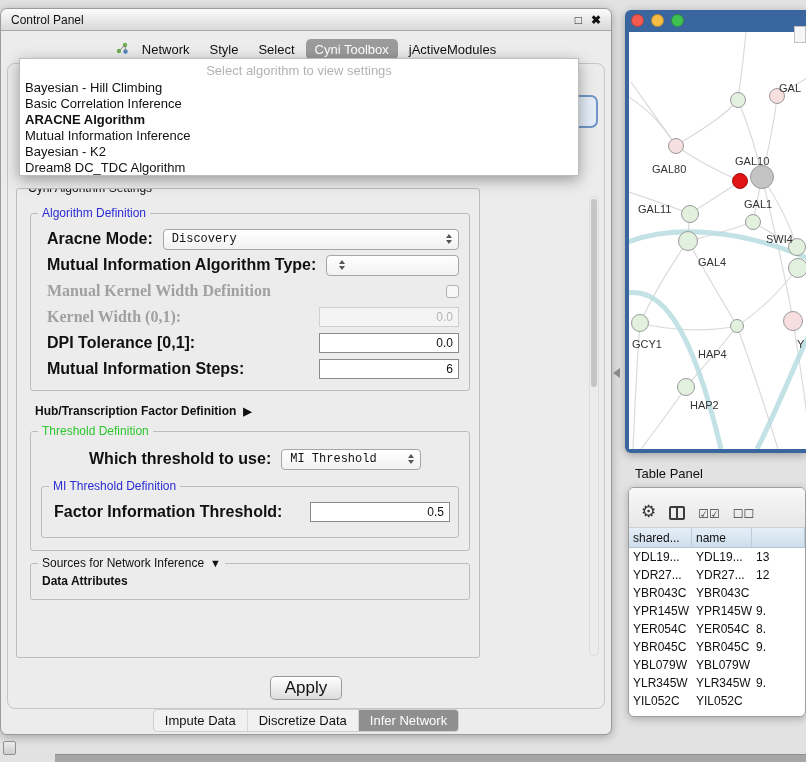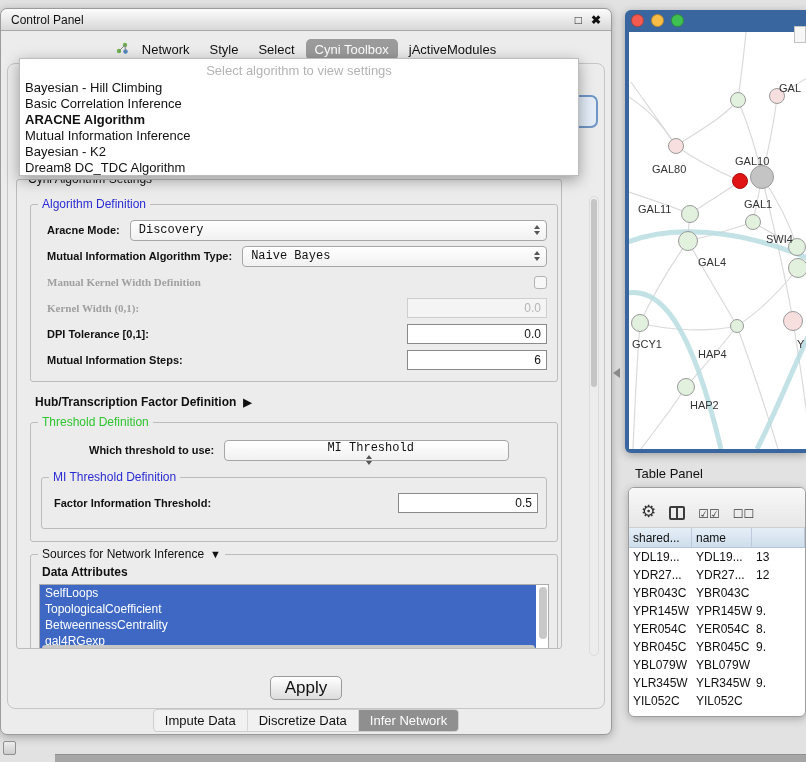--- a/index.html
+++ b/index.html
@@ -16,38 +16,38 @@
 .cp-tabs{position:absolute;left:0;top:30px;width:100%;display:flex;justify-content:center;align-items:center;gap:2px;font-size:13px;}
 .cp-tab{padding:3px 9px;display:flex;align-items:center;gap:14px;border-radius:5px;}
 .cp-tab.active{background:#9b9b9b;color:#fff;}
 .cp-content{position:absolute;left:6px;top:54px;width:598px;height:646px;background:#ececec;border:1px solid #c6c6c6;border-radius:8px;}
 
 
 .fs{position:relative;border:1px solid #bcbcbc;border-radius:3px;}
 .fs-legend{position:absolute;top:-8px;left:7px;background:#ececec;padding:0 4px;font-size:12px;white-space:nowrap;display:flex;align-items:center;gap:6px;}
 .fs-legend.blue{color:#2b2bd6;}
 .fs-legend.green{color:#2ec52e;}
-.main-fs{position:absolute;left:8px;top:115px;width:546px;height:470px;padding:24px 3px 0 13px;overflow:hidden;}
+.main-fs{position:absolute;left:8px;top:124px;width:464px;height:470px;padding:24px 9px 0 13px;overflow:hidden;}
 .algdef-fs{padding:14px 10px 6px 16px;}
 .frow{display:flex;align-items:center;height:22px;margin-bottom:4px;}
-.flabel{font-weight:bold;font-size:11px;}
+.flabel{font-weight:bold;font-size:16px;}
 .flabel.disabled{color:#a0a0a0;font-family:Liberation Serif, serif;}
 .combo{flex:1;margin-left:10px;height:21px;background:linear-gradient(#ffffff,#f1f1f1);border:1px solid #a6a6a6;border-radius:4px;display:flex;align-items:center;padding-left:8px;font-size:12px;}
 .combo-val{flex:1;font-family:Liberation Mono, monospace;}
 .combo-arrows{width:16px;display:flex;flex-direction:column;align-items:center;justify-content:center;gap:2px;padding-right:3px;}
 .combo-arrows .u{width:0;height:0;border-left:3px solid transparent;border-right:3px solid transparent;border-bottom:4px solid #555;}
 .combo-arrows .d{width:0;height:0;border-left:3px solid transparent;border-right:3px solid transparent;border-top:4px solid #555;}
 .checkbox{margin-left:auto;width:13px;height:13px;border:1px solid #b3b3b3;border-radius:3px;background:#f7f7f7;}
 .field{margin-left:auto;width:140px;height:20px;border:1px solid #8a8a8a;background:#fff;font-size:12px;text-align:right;padding-right:5px;font-family:"Liberation Sans",sans-serif;color:#111;}
 .field.disabled{border-color:#cfcfcf;background:#f4f4f4;color:#b5b5b5;}
 .hub-row{margin:13px 0 13px 5px;font-size:12px;font-weight:bold;display:flex;align-items:center;gap:7px;}
 .tri{font-size:11px;}
 .thr-fs{padding:16px 10px 12px 10px;margin-top:2px;}
 .which-row .flabel{margin-left:48px;}
-.which-row .combo{margin-right:38px;flex-direction:column;}
+.which-row .combo{margin-right:38px;}
 .mi-fs{margin-top:16px;padding:14px 8px 10px 8px;}
 .mi-fs .flabel{margin-left:4px;}
 .src-fs{margin-top:12px;padding:10px 8px 6px 8px;}
 .attr-label{font-weight:bold;font-size:12px;margin:0 0 5px 3px;}
 .listbox{position:relative;height:70px;background:#fff;border:1px solid #ababab;overflow:hidden;}
 .list-row{height:16px;line-height:16px;font-size:12px;padding-left:5px;width:calc(100% - 12px);white-space:nowrap;}
 .list-row.selected{background:#3e68c4;color:#fff;}
 .list-vscroll{position:absolute;right:1px;top:2px;width:8px;height:52px;background:#c8c8c8;border-radius:4px;}
 .list-hscroll{position:absolute;left:2px;bottom:1px;height:7px;width:calc(100% - 15px);background:#c8c8c8;border-radius:4px;}
 .apply-wrap{position:absolute;left:0;top:612px;width:100%;text-align:center;}
@@ -153,21 +153,20 @@
             <span class="combo-arrows">
                 <i class="u"></i>
                 <i class="d"></i>
               </span>
           </div>
         </div>
 
         <div class="frow">
           <span class="flabel">Mutual Information Algorithm Type:</span>
           <div class="combo">
-            <span class="combo-val">Naive Bayes</span>
             <span class="combo-arrows">
                 <i class="u"></i>
                 <i class="d"></i>
               </span>
           </div>
         </div>
 
         <div class="frow">
           <span class="flabel disabled">Manual Kernel Width Definition</span>
           <span class="checkbox"></span>
@@ -216,30 +215,20 @@
           </div>
         </div>
       </div>
 
       <div class="fs src-fs">
         <span class="fs-legend">
           <span>Sources for Network Inference</span>
           <span class="tri">▼</span>
         </span>
         <div class="attr-label">Data Attributes</div>
-        <div class="listbox">
-          <div>
-              <div class="list-row selected">SelfLoops</div>
-              <div class="list-row selected">TopologicalCoefficient</div>
-              <div class="list-row selected">BetweennessCentrality</div>
-              <div class="list-row selected">gal4RGexp</div>
-            </div>
-          <div class="list-vscroll"></div>
-          <div class="list-hscroll"></div>
-        </div>
       </div>
     </div>
 
     <div class="apply-wrap">
       <button class="apply-btn">Apply</button>
     </div>
 
     <div class="settings-vscroll">
       <div class="thumb"></div>
     </div>

